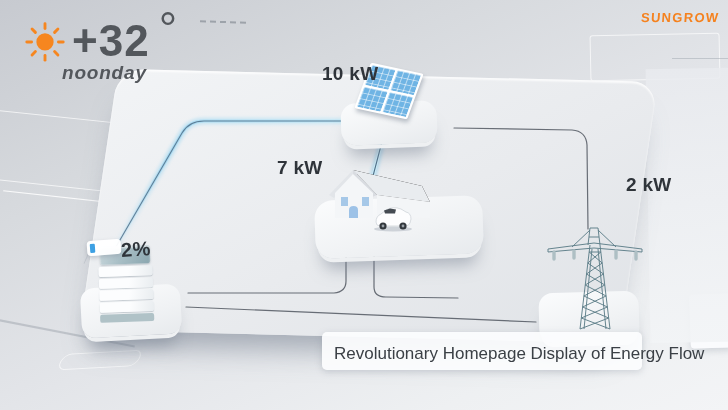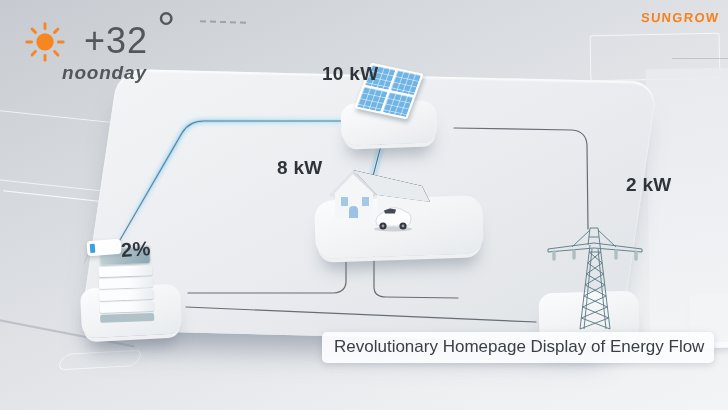--- a/index.html
+++ b/index.html
@@ -78,31 +78,31 @@
   
   .kw-label{position:absolute;z-index:7;font-size:19px;font-weight:700;color:#2f343a;letter-spacing:.3px;}
   #label-solar{left:322px;top:63px;}
   #label-home{left:277px;top:157px;}
   #label-grid{left:586px;top:174px;margin-left:40px;}
   #label-batt{left:121px;top:238px;font-size:20px;transform:rotate(-4deg);}
 
   
   #weather{left:22px;top:18px;z-index:7;color:#53575c;}
   #weather .row{display:flex;align-items:center;}
-  #weather .temp{font-size:36px;font-weight:400;letter-spacing:1px;line-height:1;margin-left:16px;}
+  #weather .temp{font-size:44px;font-weight:700;letter-spacing:1px;line-height:1;margin-left:4px;}
   #weather .deg{font-size:46px;font-weight:400;line-height:1;display:inline-block;transform:translateY(-12px);margin-left:9px;}
   #weather .timeofday{font-size:19px;font-weight:700;letter-spacing:.8px;margin:-2px 0 0 40px;font-style:italic;}
 
   
   #brand{right:9px;top:10px;position:absolute;z-index:7;color:#f5821f;font-size:13px;font-weight:700;
     letter-spacing:1.3px;transform:skewX(-4deg);}
 
   
-  #banner{left:322px;top:332px;width:392px;z-index:8;background:rgba(252,253,254,.93);border-radius:5px;
-    padding:5px 12px 6px;box-shadow:0 2px 7px rgba(118,128,144,.28);}
+  #banner{left:322px;top:332px;width:320px;z-index:8;background:rgba(252,253,254,.93);border-radius:5px;
+    padding:12px 12px 6px;box-shadow:0 2px 7px rgba(118,128,144,.28);}
   #banner .title{font-size:17px;font-weight:500;color:#3b4046;white-space:nowrap;line-height:1.15;}
   #banner .subtitle{font-size:12px;font-weight:400;color:#61656b;white-space:nowrap;margin-top:1px;}
 </style>
 </head>
 <body>
 
 <div id="stage">
 
   <div class="tile tile1"></div>
   <div class="tile tile2"></div>
@@ -174,21 +174,21 @@
     <path d="M39,68 L39,60 Q39,56 43.5,56 Q48,56 48,60 L48,68 Z" fill="#9dc2e7"></path>
 
     <ellipse cx="83" cy="79" rx="19" ry="2.6" fill="rgba(140,150,162,.35)"></ellipse>
     <path d="M66,72 Q66,66 71,64 L76,60 Q83,56 91,59 L96,62 Q101,63 101,69 L100,73 Q99,76 95,76 L70,76 Q66,76 66,72 Z" fill="#fdfdfe" stroke="#cfd4d9" stroke-width="0.8"></path>
     <polygon points="74,60.5 80,58.5 86,59.5 85,63.5 75,63.5" fill="#454b52"></polygon>
     <circle cx="73" cy="76" r="3.6" fill="#33383d"></circle>
     <circle cx="93" cy="76" r="3.6" fill="#33383d"></circle>
     <circle cx="73" cy="76" r="1.4" fill="#9aa1a8"></circle>
     <circle cx="93" cy="76" r="1.4" fill="#9aa1a8"></circle>
   </svg>
-  <div id="label-home" class="kw-label">8 kW</div>
+  <div id="label-home" class="kw-label">7 kW</div>
 
   <div id="pylon-platform" class="platform"></div>
   <svg id="pylon-art" class="abs" width="115" height="112" viewBox="0 0 115 112">
     <g fill="none" stroke="#5e7e89" stroke-width="1" stroke-opacity="0.95">
 
       <path d="M54,24 L56,7 L64,7 L66,24 M55,16 L65,16"></path>
 
       <path d="M14,28 L60,22 L108,28 M14,31 L60,27 L108,31 M14,28 L14,31 M108,28 L108,31 M38,26 L56,9 M82,26 L64,9"></path>
 
       <path d="M46,108 L56,24 M76,108 L66,24 M50,108 L58,28 M72,108 L64,28"></path>

